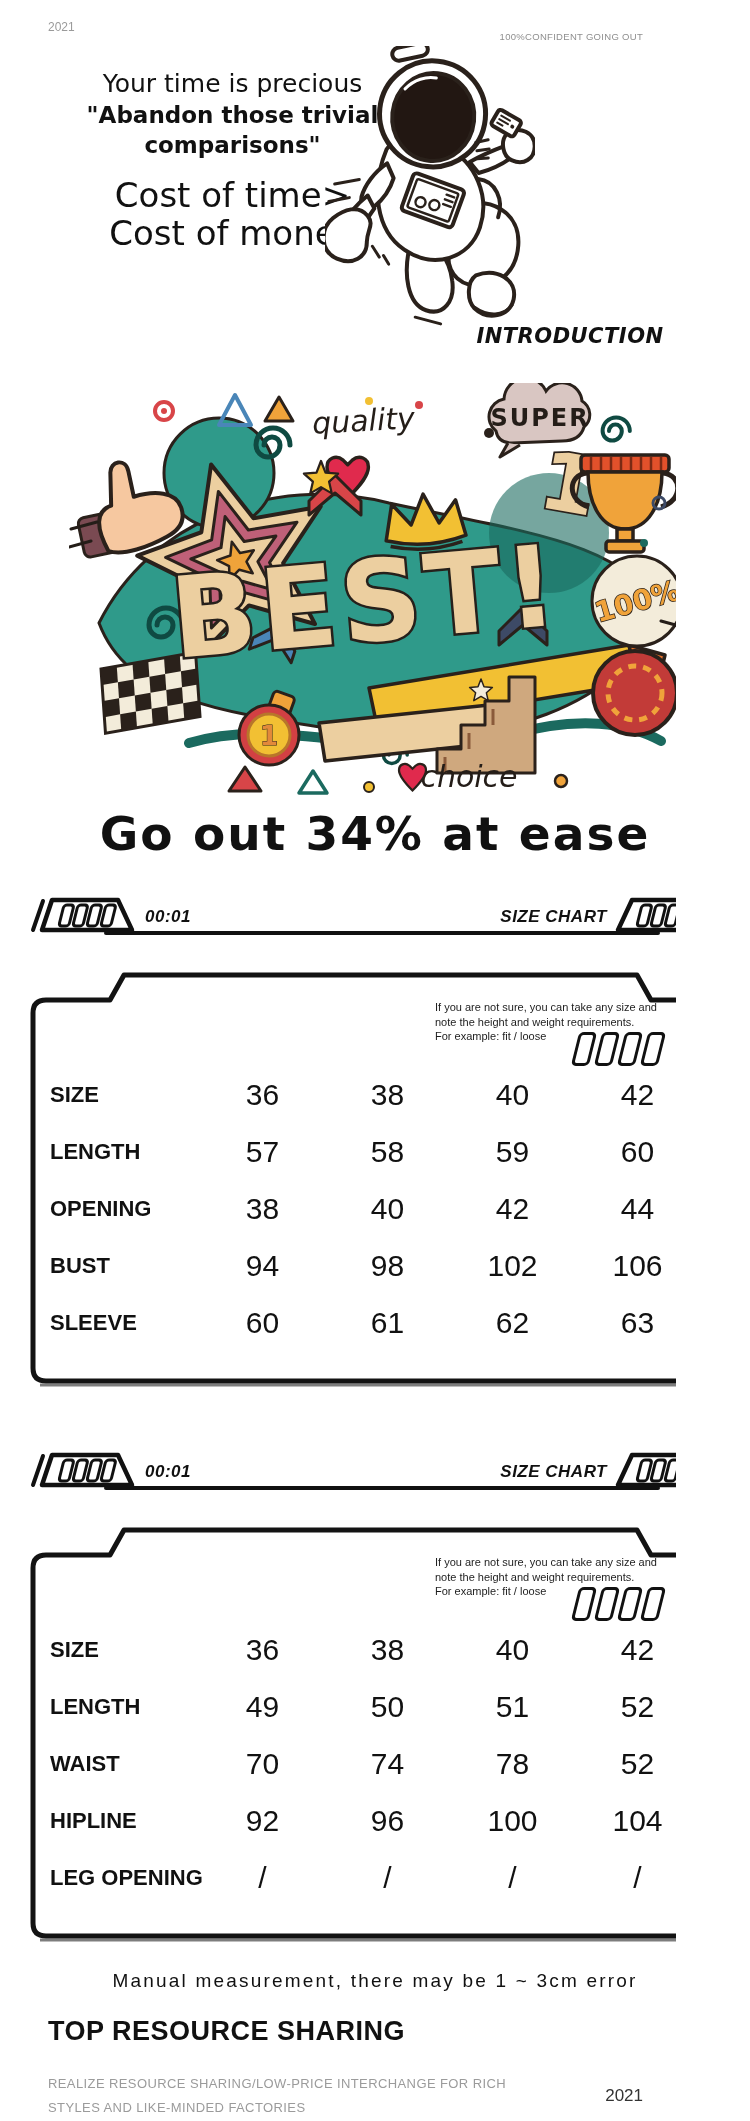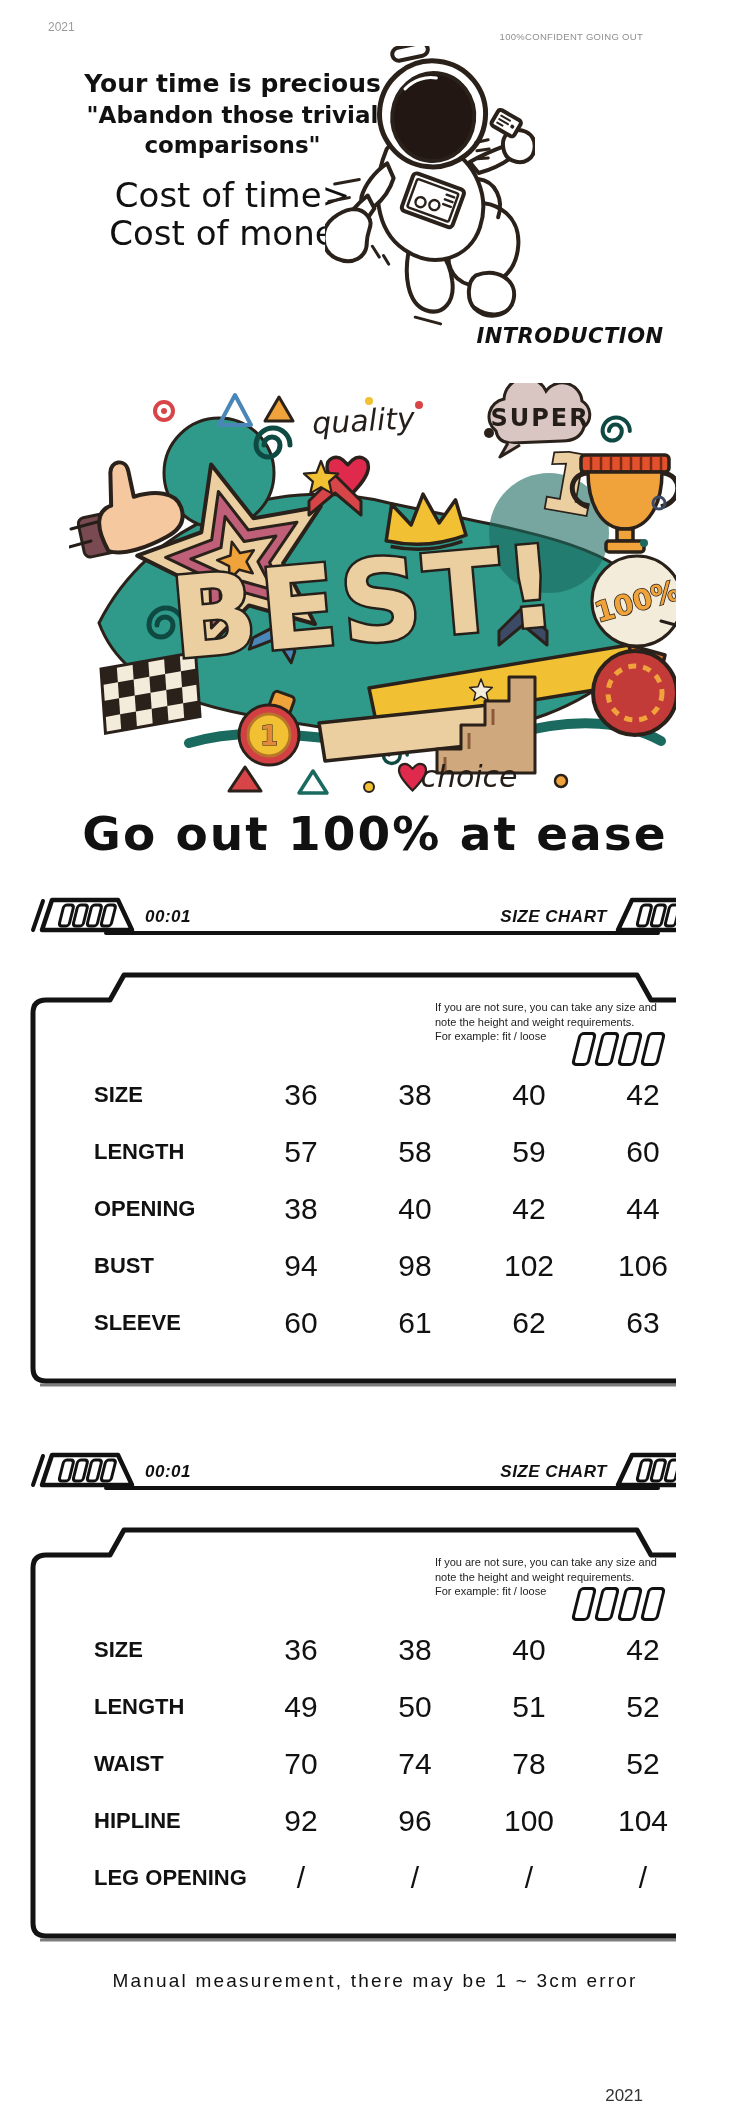--- a/index.html
+++ b/index.html
@@ -6,21 +6,21 @@
   #page{position:relative;width:676px;height:2121px;background:#fff;overflow:hidden;
         font-family:"Liberation Sans",sans-serif;color:#111;}
   .abs{position:absolute;}
 
   
   .meta-year{left:48px;top:20px;font-size:12px;color:#9a9a9a;}
   .meta-slogan{right:33px;top:31px;font-size:9.5px;color:#8f8f8f;letter-spacing:.3px;}
 
   
   .hero{left:5px;top:68px;width:455px;text-align:center;font-family:"DejaVu Sans",sans-serif;}
-  .hero-l1{font-size:25px;font-weight:700;line-height:32px;}
+  .hero-l1{font-size:25px;font-weight:400;line-height:32px;}
   .hero-l2{font-size:23px;font-weight:700;line-height:30px;}
   .hero-cost{margin-top:16px;font-size:34px;font-weight:400;line-height:38px;}
   .intro-caption{left:460px;top:324px;width:220px;text-align:center;font-family:"DejaVu Sans",sans-serif;
                  font-size:21px;font-weight:900;font-style:italic;letter-spacing:.5px;}
 
   
   .tagline{left:0;top:806px;width:750px;text-align:center;font-family:"DejaVu Sans",sans-serif;
            font-size:47px;font-weight:800;letter-spacing:2px;}
 
   
@@ -32,21 +32,21 @@
   .hdr1{top:897px;} .hdr2{top:1452px;}
 
   
   .size-table{left:30px;width:690px;height:417px;}
   .tbl1{top:970px;} .tbl2{top:1525px;}
   .size-table svg.frame{position:absolute;left:0;top:0;}
   .size-note{position:absolute;left:405px;top:30px;width:232px;font-size:11px;line-height:1.32;color:#1d1d1d;}
   .size-bars{position:absolute;right:58px;top:62px;display:flex;gap:5px;}
   .size-bars span{display:block;width:12px;height:28px;border:3px solid #111;border-radius:5px;transform:skewX(-14deg);}
   .rows{position:absolute;left:20px;right:20px;top:96px;height:285px;display:grid;grid-template-rows:repeat(5,1fr);}
-  .trow{display:grid;grid-template-columns:150px repeat(4,1fr);align-items:center;margin-left:44px;}
+  .trow{display:grid;grid-template-columns:150px repeat(4,1fr);align-items:center;}
   .tlabel{font-size:22px;font-weight:800;letter-spacing:0;white-space:nowrap;}
   .tval{font-size:30px;text-align:center;}
 
   
   .disclaimer{left:0;top:1970px;width:750px;text-align:center;font-size:19px;letter-spacing:2.2px;color:#111;}
   .footer-title{left:48px;top:2016px;font-size:27px;font-weight:800;letter-spacing:.5px;}
   .footer-sub{left:48px;top:2072px;font-size:13px;line-height:24px;color:#9b9b9b;letter-spacing:.4px;}
   .footer-year{right:33px;top:2086px;font-size:17px;color:#333;}
 
   
@@ -249,21 +249,21 @@
       <circle cx="590" cy="120" r="6" fill="none" stroke="var(--navy)" stroke-width="3"></circle>
       <circle cx="575" cy="160" r="4" fill="var(--teal-dark)"></circle>
       <polygon points="160,408 176,384 192,408" fill="var(--red)" class="ol" stroke-width="3"></polygon>
       <polygon points="230,410 244,388 258,410" fill="none" stroke="var(--teal-dark)" stroke-width="3.5"></polygon>
       <circle cx="300" cy="404" r="5" fill="var(--yellow)" class="ol" stroke-width="2"></circle>
       <circle cx="492" cy="398" r="6" fill="var(--orange)" class="ol" stroke-width="2.5"></circle>
       <path d="M2,146 l26,-7 M0,164 l22,-6 M592,238 l18,5" stroke="#241d18" stroke-width="3" stroke-linecap="round"></path>
     </g>
   </svg>
 
-  <div class="abs tagline">Go out 100% at ease</div>
+  <div class="abs tagline">Go out 34% at ease</div>
 
   <div class="abs sec-header hdr1">
     <div class="hline"></div>
     <svg width="105" height="38" viewBox="0 0 105 38">
       <path d="M3,33 L13,4" stroke="#111" stroke-width="4" stroke-linecap="round" fill="none"></path>
       <polygon points="22,3 88,3 102,33 12,33" fill="#fff" stroke="#111" stroke-width="4.5" stroke-linejoin="round"></polygon>
       <g transform="translate(34,8) skewX(-14)" fill="#fff" stroke="#111" stroke-width="3">
         <rect width="10" height="21" rx="3"></rect>
           <rect x="14" width="10" height="21" rx="3"></rect>
         <rect x="28" width="10" height="21" rx="3"></rect>
@@ -425,15 +425,20 @@
     <div class="tval">/</div>
     <div class="tval">/</div>
     <div class="tval">/</div>
     <div class="tval">/</div>
   </div>
 </div>
   </div>
 
   <div class="abs disclaimer">Manual measurement, there may be 1 ~ 3cm error</div>
 
+  <div class="abs footer-title">TOP RESOURCE SHARING</div>
+  <div class="abs footer-sub">
+    <span>REALIZE RESOURCE SHARING/LOW-PRICE INTERCHANGE FOR RICH</span><br>
+    <span>STYLES AND LIKE-MINDED FACTORIES</span>
+  </div>
   <div class="abs footer-year">2021</div>
 
 </div>
 
 </body></html>

